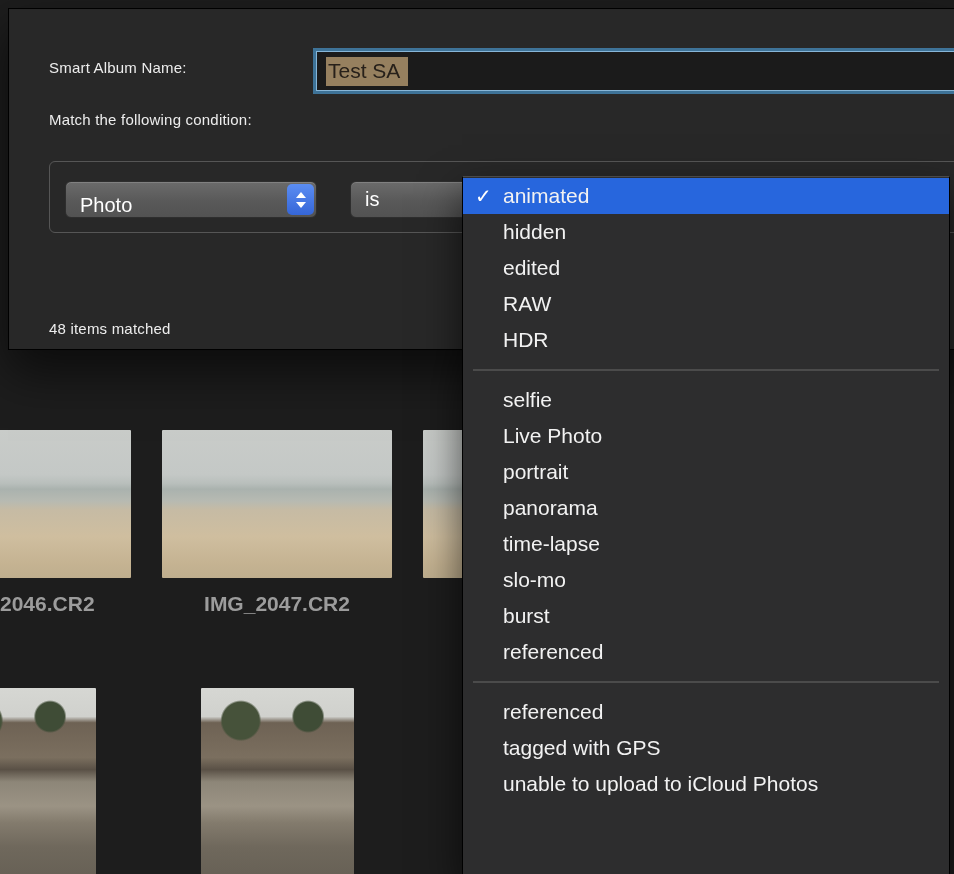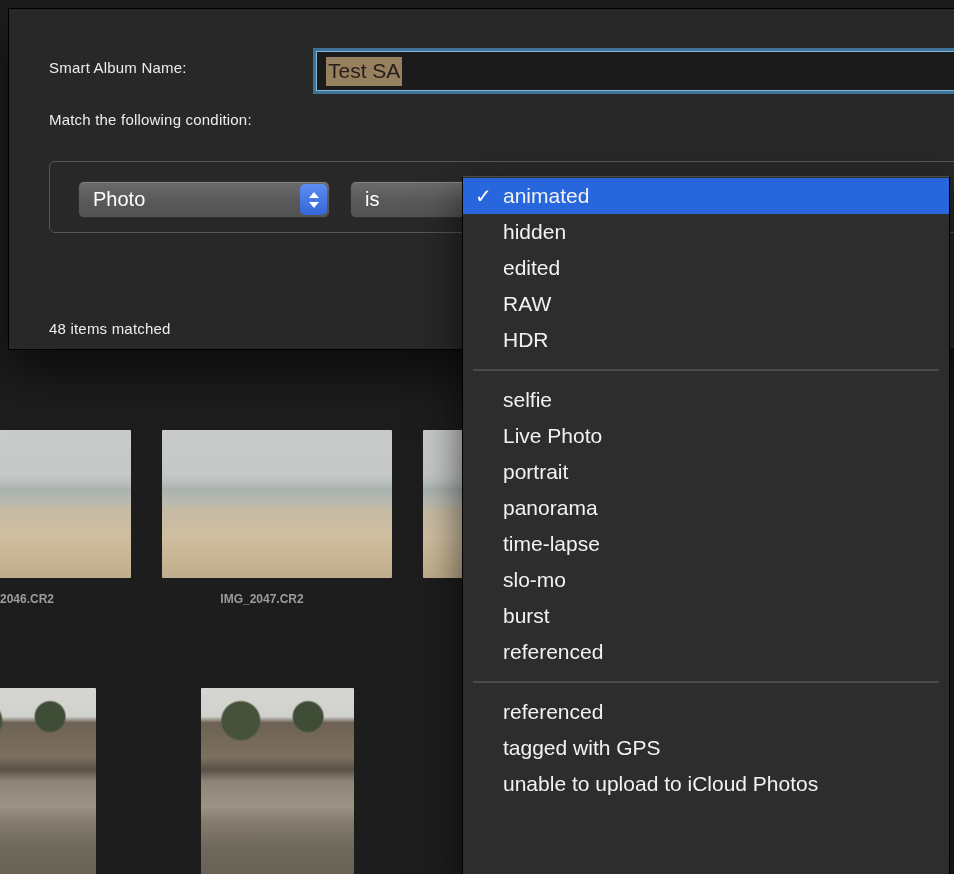--- a/index.html
+++ b/index.html
@@ -35,25 +35,25 @@
         #6f685c 78%, #635d52 100%);
   }
   .thumb-a { left: -91px; top: 430px; width: 222px; height: 148px; }
   .thumb-b { left: 162px; top: 430px; width: 230px; height: 148px; }
   .thumb-c { left: 423px; top: 430px; width: 222px; height: 148px; }
   .thumb-d { left: -57px; top: 688px; width: 153px; height: 204px; }
   .thumb-e { left: 201px; top: 688px; width: 153px; height: 204px; }
 
   .filename {
     position: absolute; top: 592px;
-    color: #9c9c9c; font-size: 12px; font-weight: 700;
+    color: #9c9c9c; font-size: 21px; font-weight: 700;
     white-space: nowrap;
   }
   .fn-a { left: 0px; }
-  .fn-b { left: 147px; width: 230px; text-align: center; }
+  .fn-b { left: 162px; width: 230px; text-align: center; }
 
   
   .dialog {
     position: absolute;
     left: 8px; top: 8px; width: 952px; height: 342px;
     background: #282828;
     border: 1px solid #000;
     box-shadow: 0 22px 46px rgba(0,0,0,0.6);
     z-index: 5;
   }
@@ -71,42 +71,42 @@
     background: #1b1b1b;
     border: 1px solid #87b6d8;
     box-shadow: 0 0 0 3px rgba(70, 140, 190, 0.75);
     display: flex; align-items: center;
     padding-left: 9px;
     font-size: 21px;
   }
   .selected-text {
     background: #96805f;
     color: #27201a;
-    padding: 2px 2px 3px 2px;
+    padding: 2px 8px 3px 2px;
   }
 
   .condition-box {
     position: absolute;
     left: 40px; top: 152px; right: -8px; height: 72px;
     border: 1px solid #565656;
     border-radius: 6px;
   }
 
   .popup {
     position: absolute; top: 19px; height: 37px;
     background: linear-gradient(180deg, #6b6b6b, #595959 55%, #525252);
     border: 1px solid #2e2e2e;
     border-radius: 6px;
     display: flex; align-items: center;
     color: #ffffff; font-size: 20px;
     padding-left: 14px;
     box-shadow: inset 0 1px 0 rgba(255,255,255,0.15);
     cursor: default;
   }
-  .popup-photo { left: 28px; width: 252px; }
+  .popup-photo { left: 15px; width: 252px; align-items: flex-end; }
   .popup-is { left: 300px; width: 168px; }
   .popup-cap {
     position: absolute; right: 2px; top: 2px; bottom: 2px; width: 27px;
     background: linear-gradient(180deg, #5b8df2, #3566d8);
     border-radius: 5px;
     display: flex; flex-direction: column;
     align-items: center; justify-content: center; gap: 4px;
   }
   .chev-up {
     width: 0; height: 0;

